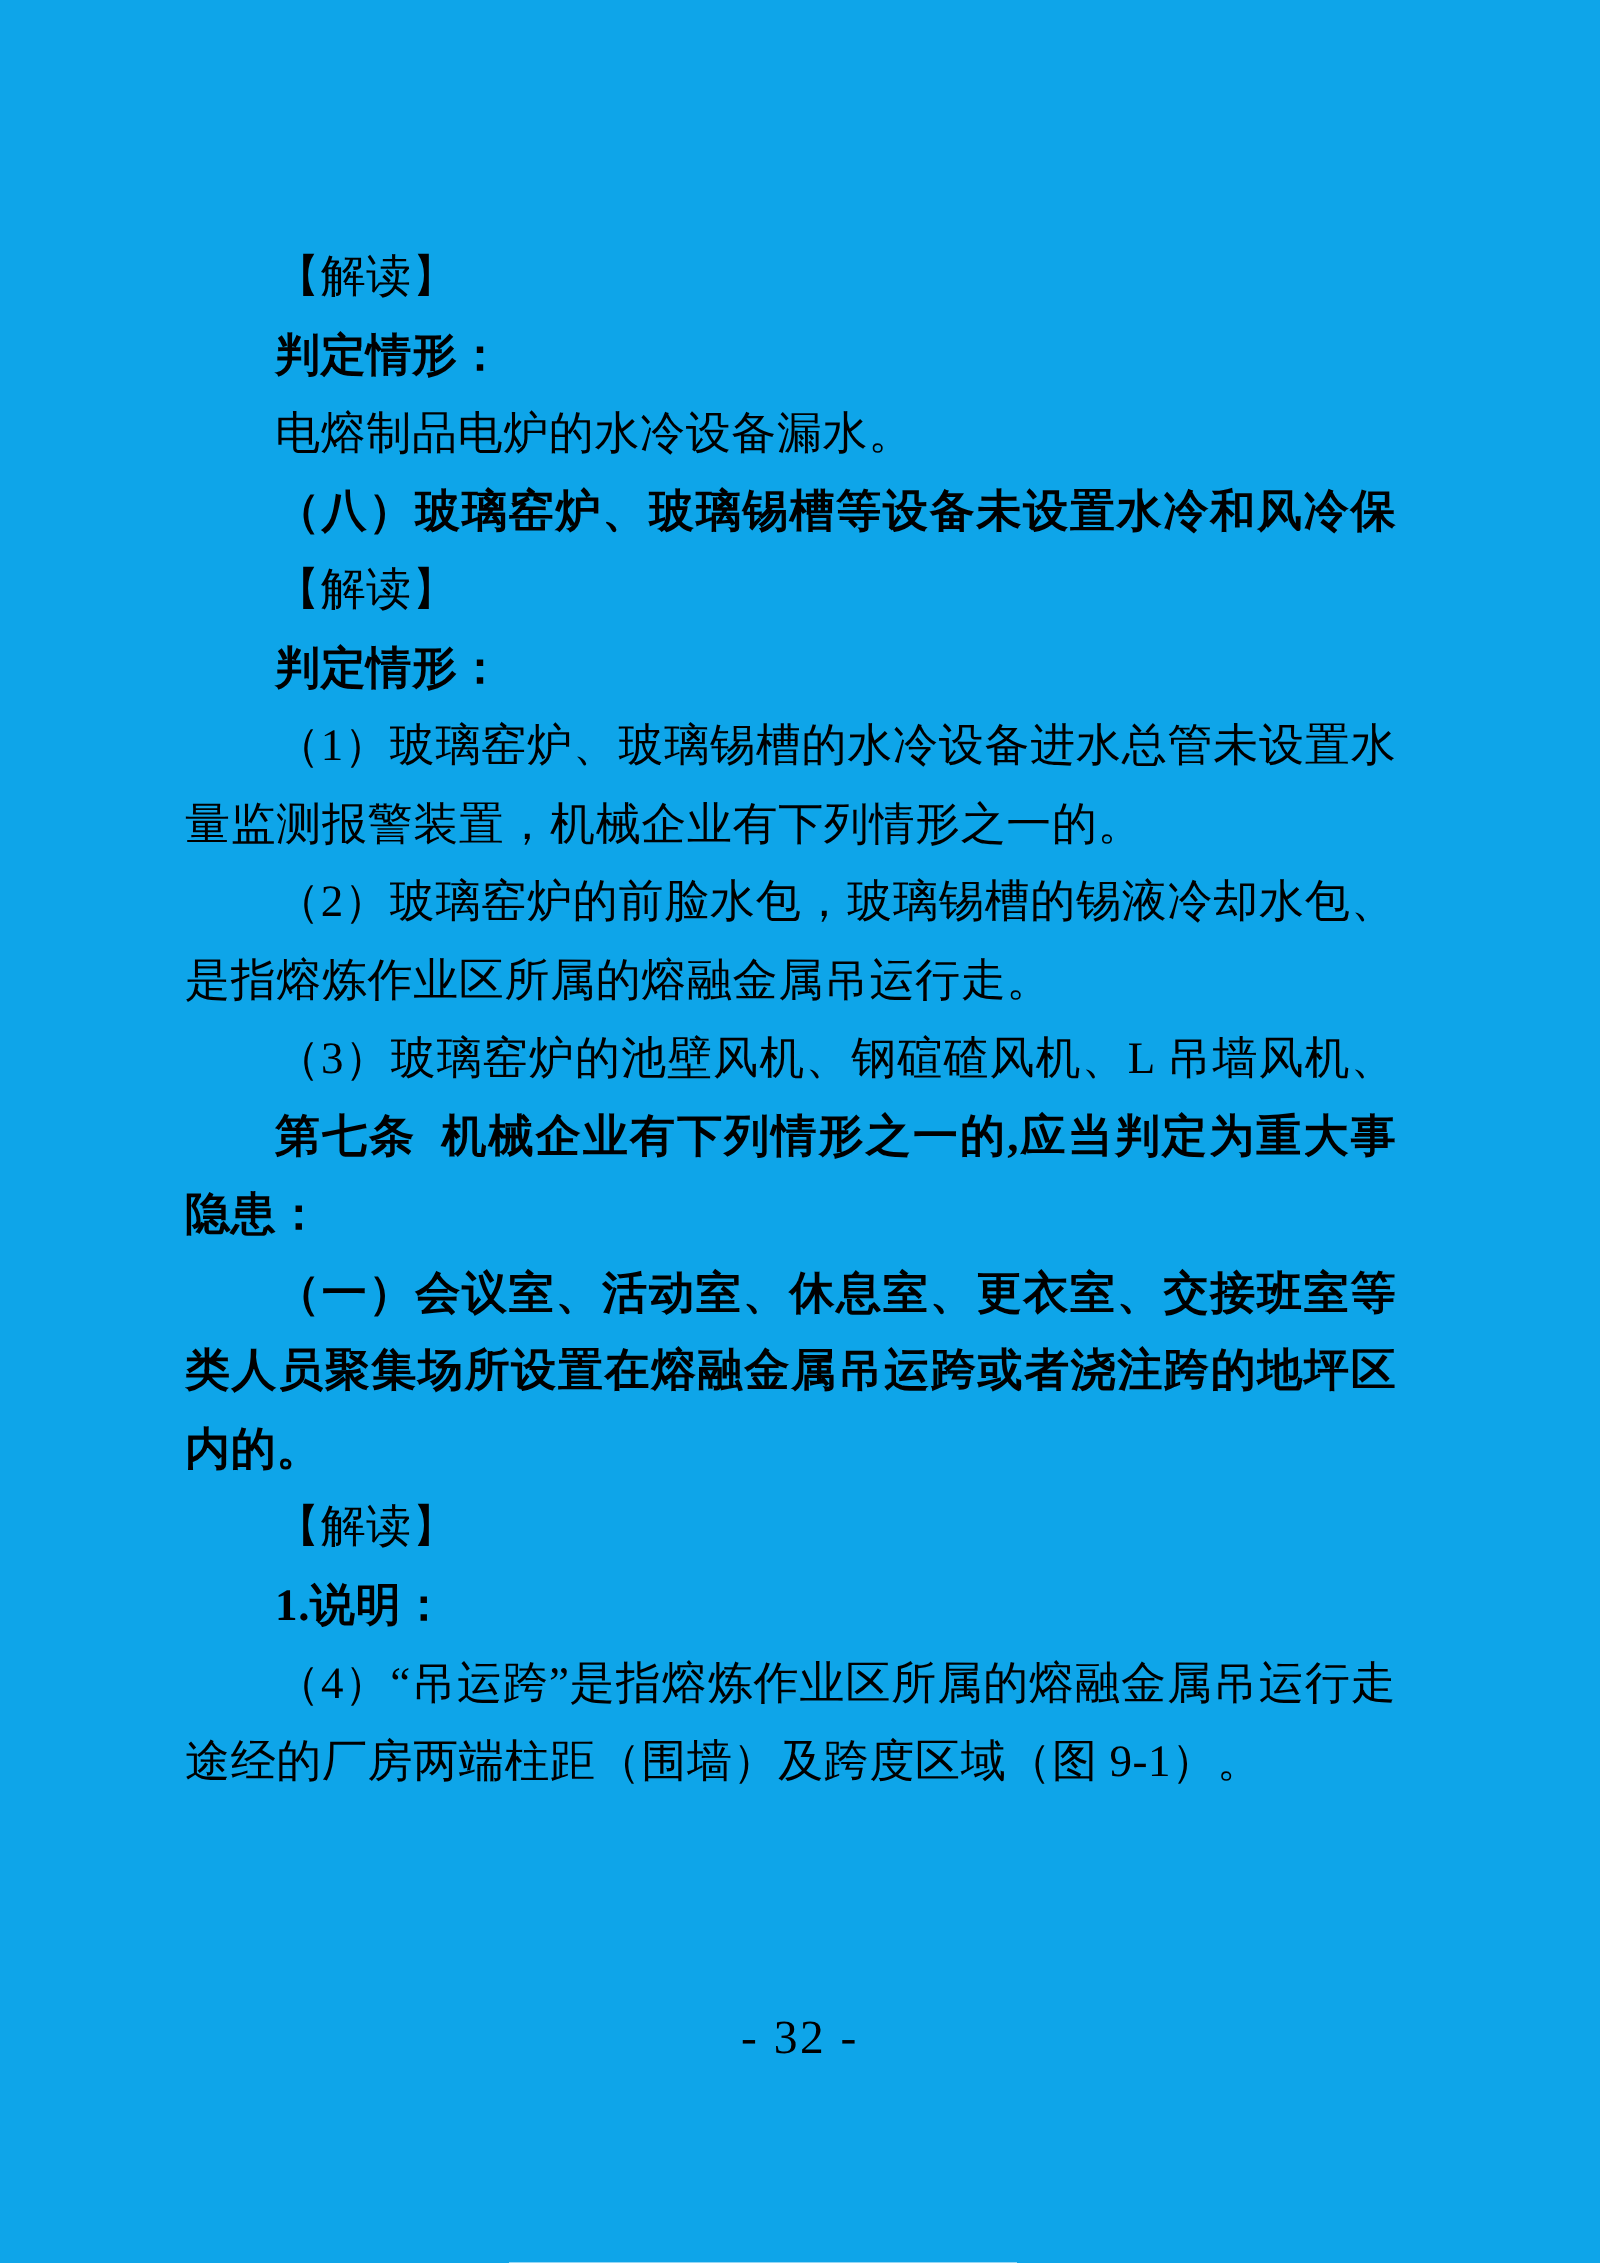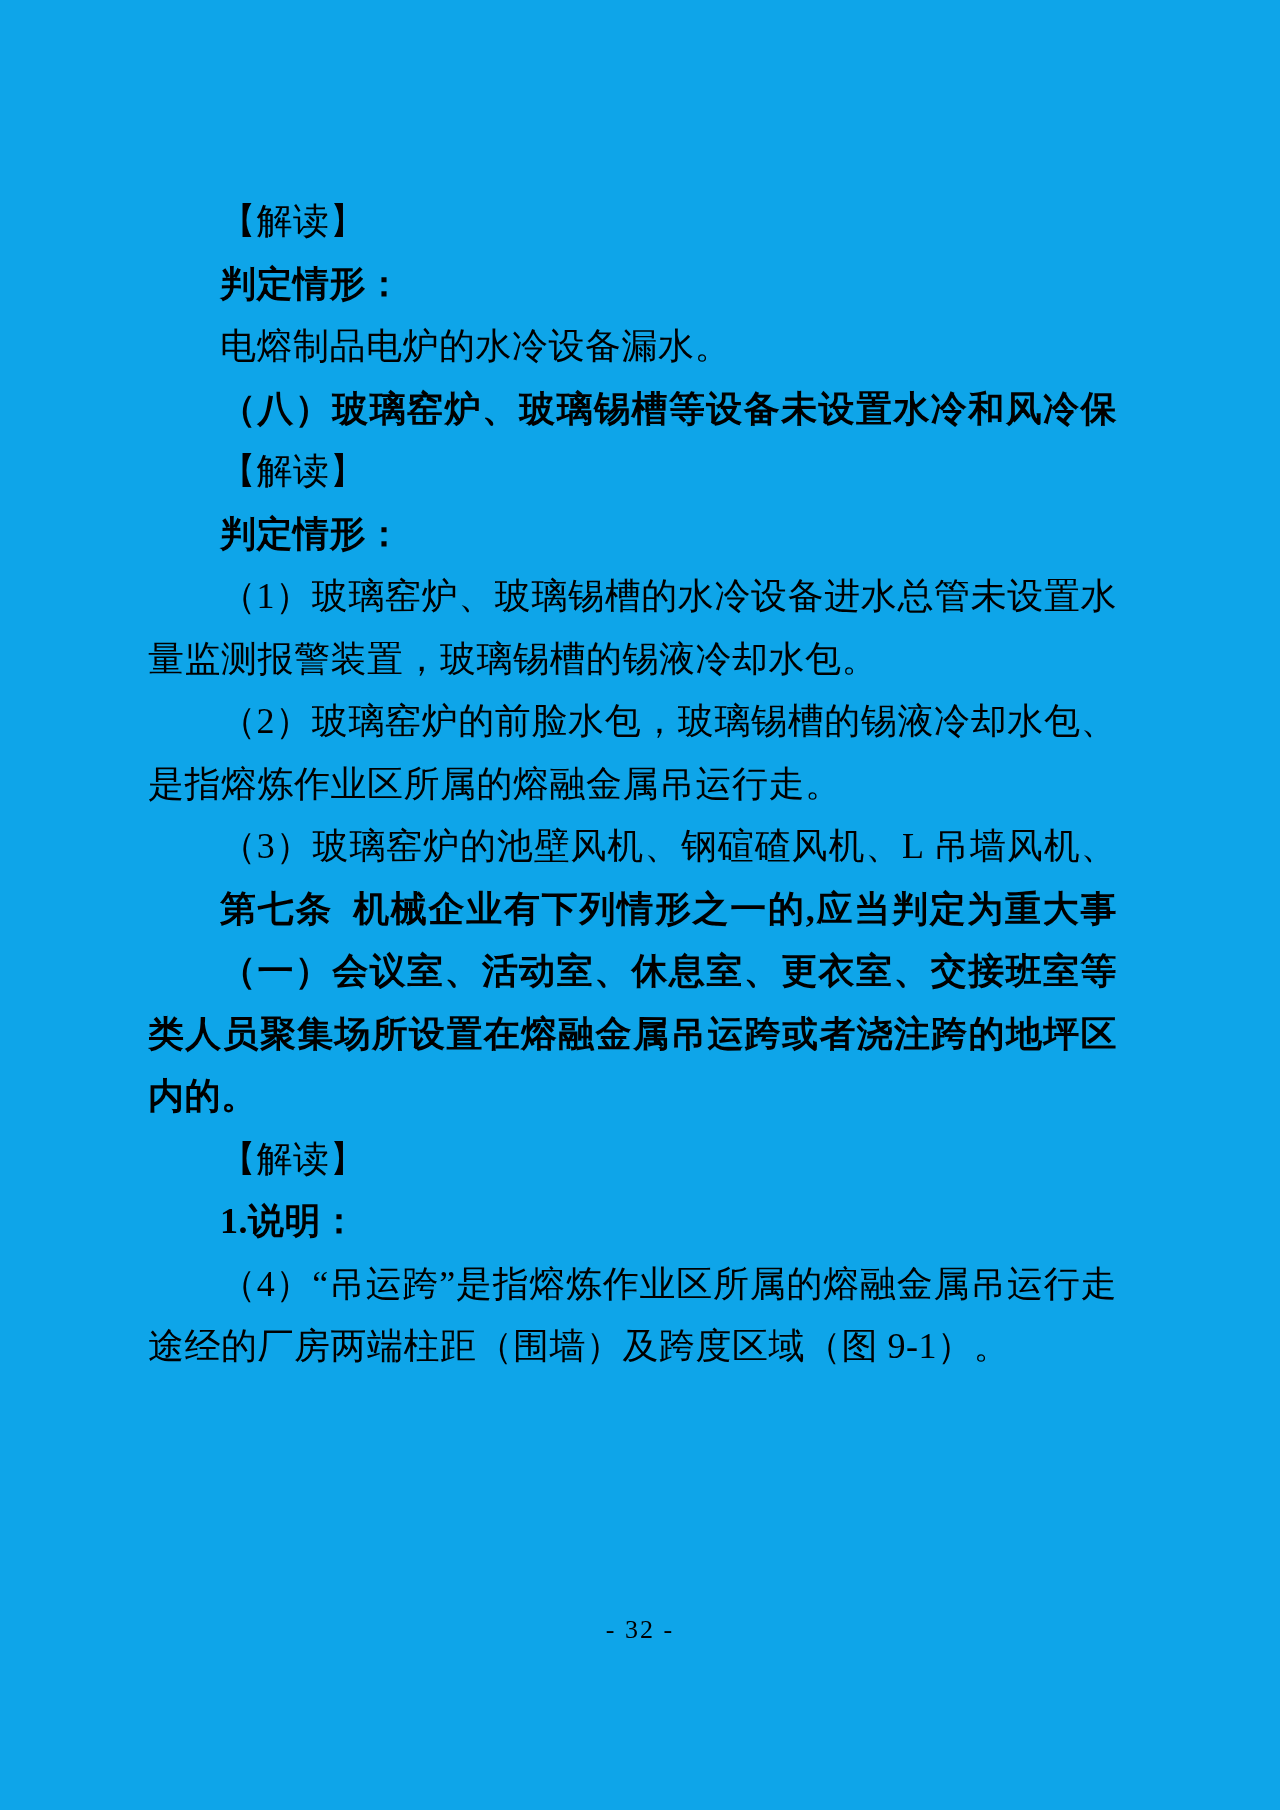--- a/index.html
+++ b/index.html
@@ -43,21 +43,21 @@
     font-weight: 900;
     margin-right: 20px;
   }
   .lead:empty { display: none; margin: 0; }
   .page-footer {
     position: absolute;
     left: 0;
     top: 1608px;
     width: 1280px;
     text-align: center;
-    font-size: 26px;
+    font-size: 38px;
     line-height: 44px;
     letter-spacing: 2px;
     color: #000000;
   }
 </style>
 </head>
 <body>
 
 <div class="page">
 
@@ -78,33 +78,36 @@
       <div class="line indent">
     <span class="line-text">【解读】</span>
   </div>
       <div class="line indent bold">
     <span class="line-text">判定情形：</span>
   </div>
       <div class="line indent fill">
     <span class="line-text">（1）玻璃窑炉、玻璃锡槽的水冷设备进水总管未设置水流</span>
   </div>
       <div class="line">
-    <span class="line-text">量监测报警装置，玻璃锡槽的锡液冷却水包。</span>
+    <span class="line-text">量监测报警装置，机械企业有下列情形之一的。</span>
   </div>
       <div class="line indent fill">
     <span class="line-text">（2）玻璃窑炉的前脸水包，玻璃锡槽的锡液冷却水包、唇</span>
   </div>
       <div class="line">
     <span class="line-text">是指熔炼作业区所属的熔融金属吊运行走。</span>
   </div>
       <div class="line indent fill">
     <span class="line-text">（3）玻璃窑炉的池壁风机、钢碹碴风机、L 吊墙风机、玻</span>
   </div>
       <div class="line indent bold fill">
     <span class="lead">第七条</span><span class="line-text">机械企业有下列情形之一的,应当判定为重大事故</span>
+  </div>
+      <div class="line bold">
+    <span class="line-text">隐患：</span>
   </div>
       <div class="line indent bold fill">
     <span class="line-text">（一）会议室、活动室、休息室、更衣室、交接班室等 5</span>
   </div>
       <div class="line bold fill">
     <span class="line-text">类人员聚集场所设置在熔融金属吊运跨或者浇注跨的地坪区域</span>
   </div>
       <div class="line bold">
     <span class="line-text">内的。</span>
   </div>

